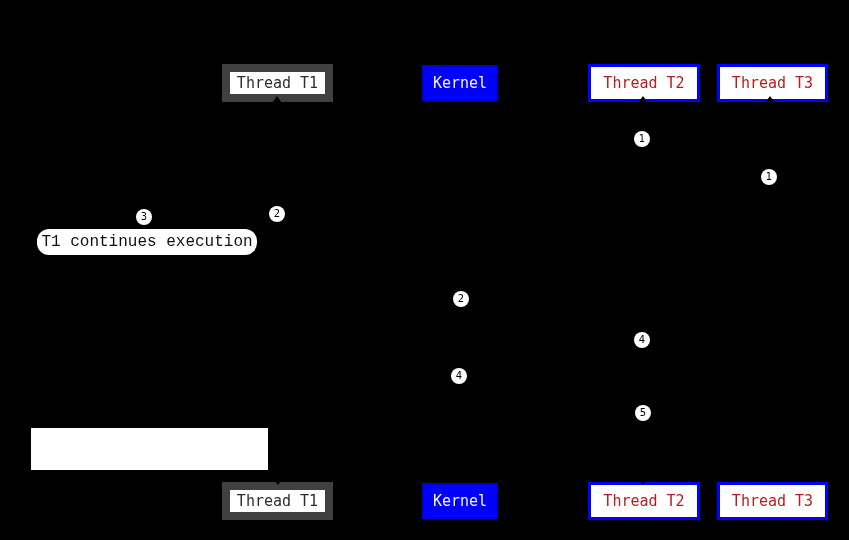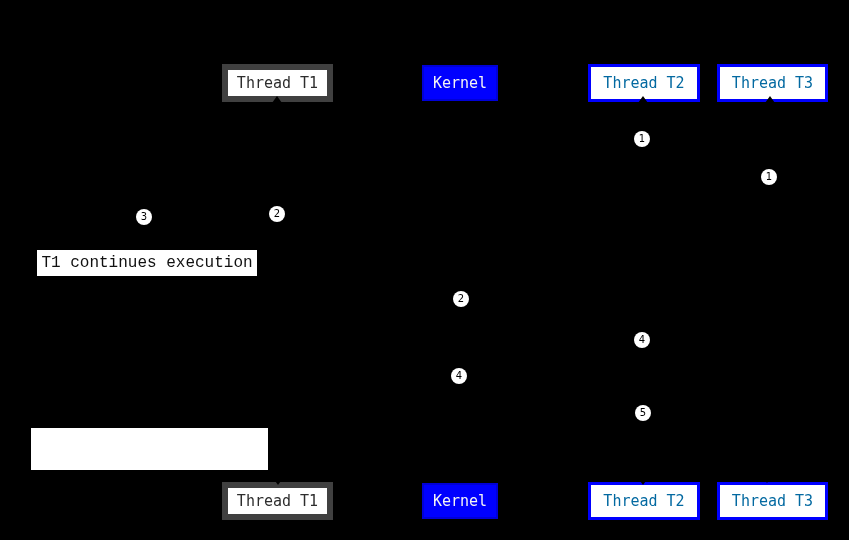--- a/index.html
+++ b/index.html
@@ -20,27 +20,27 @@
     box-sizing: border-box;
     display: flex;
     align-items: center;
     justify-content: center;
     font-size: 15px;
     letter-spacing: 0px;
     z-index: 1;
   }
   .red-outline {
     background: #ffffff;
-    border: 6px solid #404040;
+    border: 8px solid #404040;
     color: #2d2d2d;
   }
   .blue-outline {
     background: #ffffff;
     border: 3px solid #0000ff;
-    color: #0369a1;
+    color: #b91c1c;
   }
   .blue-fill {
     background: #0000ff;
     border: 2px solid #0000d8;
     color: #f4f4f4;
     align-items: center;
   }
   .marker {
     position: absolute;
     box-sizing: border-box;
@@ -100,21 +100,21 @@
   #m0 { left: 634px; top: 131px; }
   #m1 { left: 761px; top: 169px; }
   #m2 { left: 136px; top: 209px; }
   #m3 { left: 269px; top: 206px; }
   #m4 { left: 453px; top: 291px; }
   #m5 { left: 634px; top: 332px; }
   #m6 { left: 451px; top: 368px; }
   #m7 { left: 635px; top: 405px; }
 
   
-  #note-t1    { left: 37px; top: 250px; width: 220px; height: 26px; }
+  #note-t1    { left: 37px; top: 229px; width: 220px; height: 26px; border-radius: 12px; }
   #blank-note { left: 31px; top: 428px; width: 237px; height: 42px; }
 
   
   #ah-t1-top { left: 272px; top: 96px;  }
   #ah-t2-top { left: 638px; top: 96px;  }
   #ah-t3-top { left: 765px; top: 96px;  }
   #ah-t1-bot { left: 273px; top: 478px; }
   #ah-t2-bot { left: 638px; top: 478px; }
   #ah-t3-bot { left: 762px; top: 476px; }
 </style>

